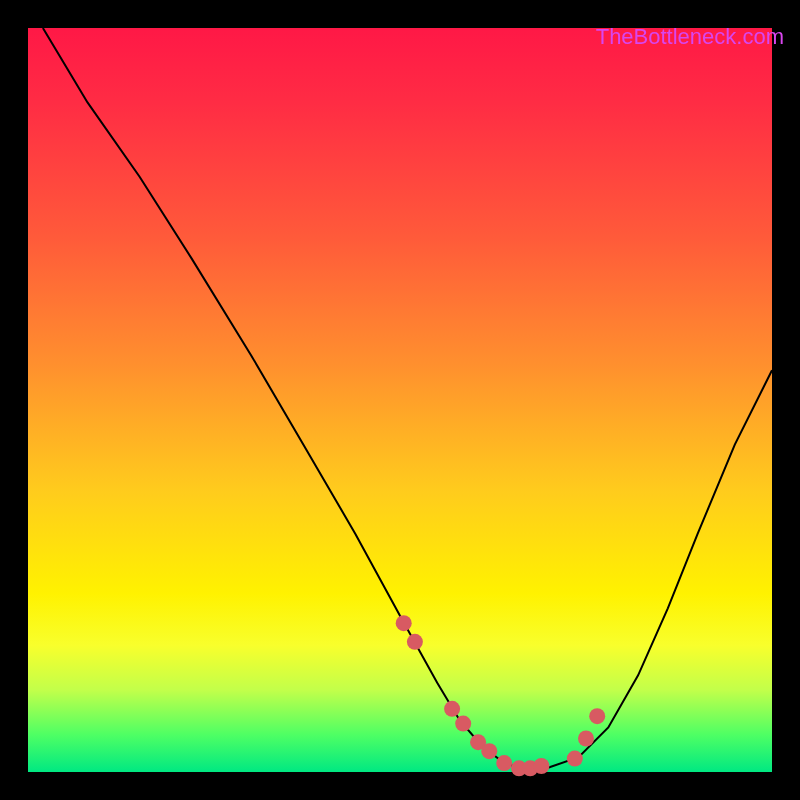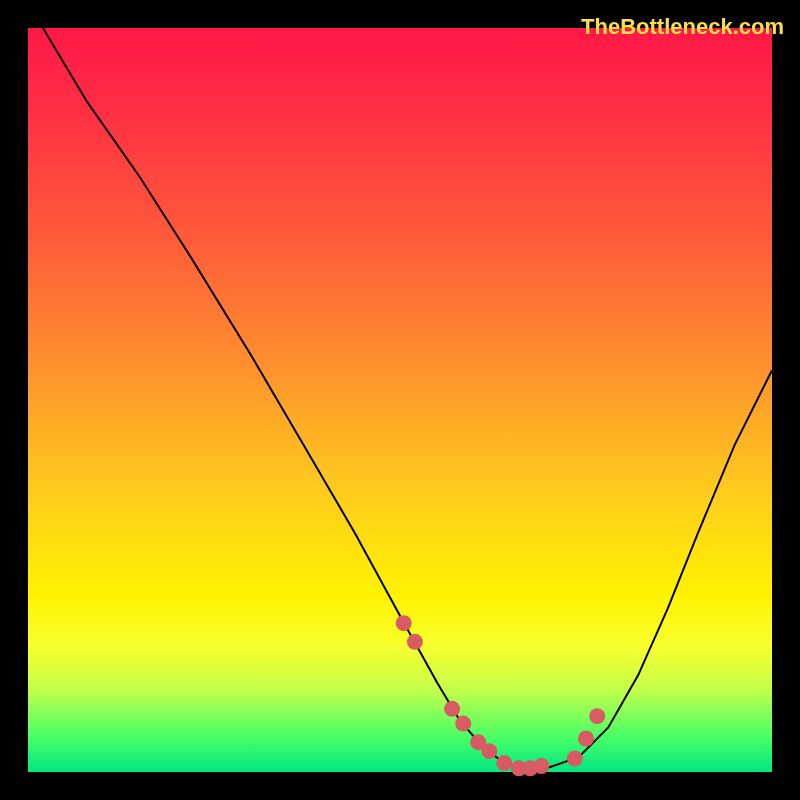--- a/index.html
+++ b/index.html
@@ -1,17 +1,17 @@
 <!DOCTYPE html>
 <html><head>
 <meta charset="utf-8">
 <style>
 *{margin:0;padding:0;box-sizing:border-box}
 body{width:800px;height:800px;background:#000;position:relative;overflow:hidden;font-family:Arial,sans-serif}
-.watermark{position:absolute;top:14px;right:16px;color:#fde047;font-size:22px;font-weight:700;z-index:10}
+.watermark{position:absolute;top:24px;right:16px;color:#d946ef;font-size:22px;font-weight:400;z-index:10}
 .plot-area{position:absolute;left:28px;top:28px;width:744px;height:744px;background:linear-gradient(to bottom,#ff1846 0%,#ff2c44 10%,#ff5a3a 28%,#ff8f2e 45%,#ffcb1d 62%,#fff200 76%,#f8ff2c 83%,#c2ff4a 89%,#4eff64 95%,#00e882 100%)}
 svg.curve{position:absolute;left:28px;top:28px;width:744px;height:744px;overflow:visible}
 .dot{fill:#d85a62}
 .line{stroke:#000;stroke-width:2;fill:none}
 </style>
 </head>
 <body>
 
 <div class="watermark">TheBottleneck.com</div>
 <div class="plot-area"></div>

